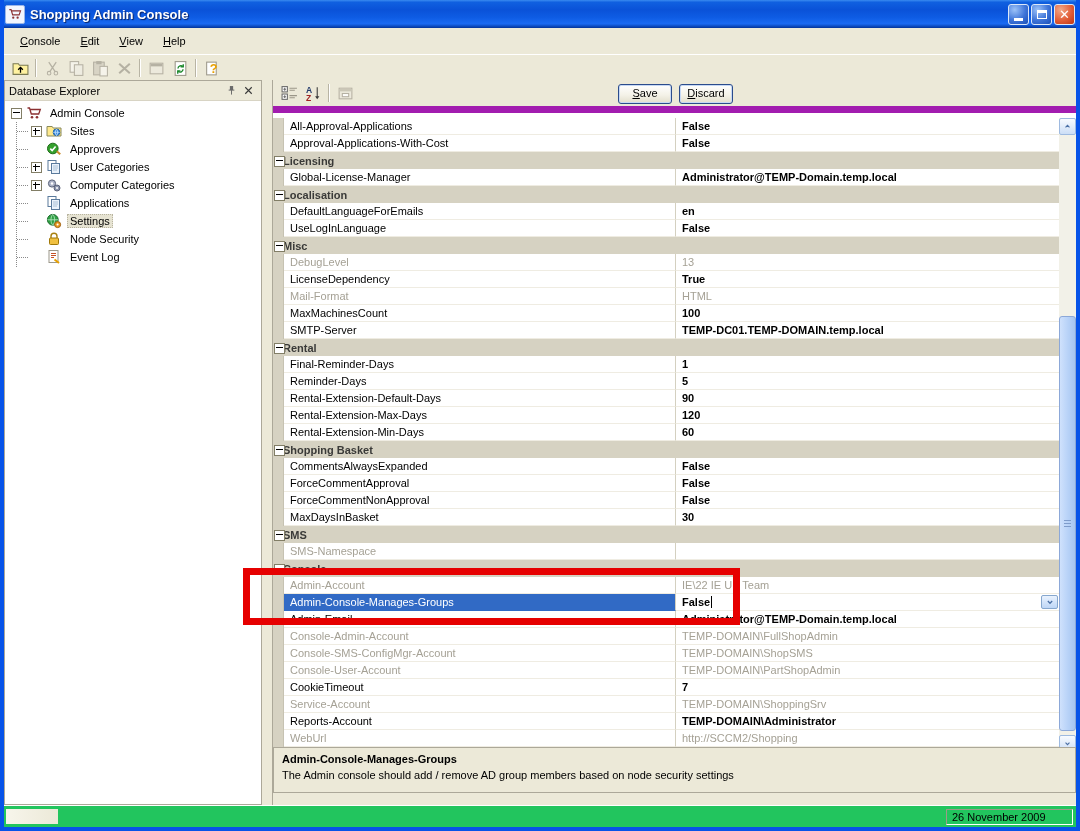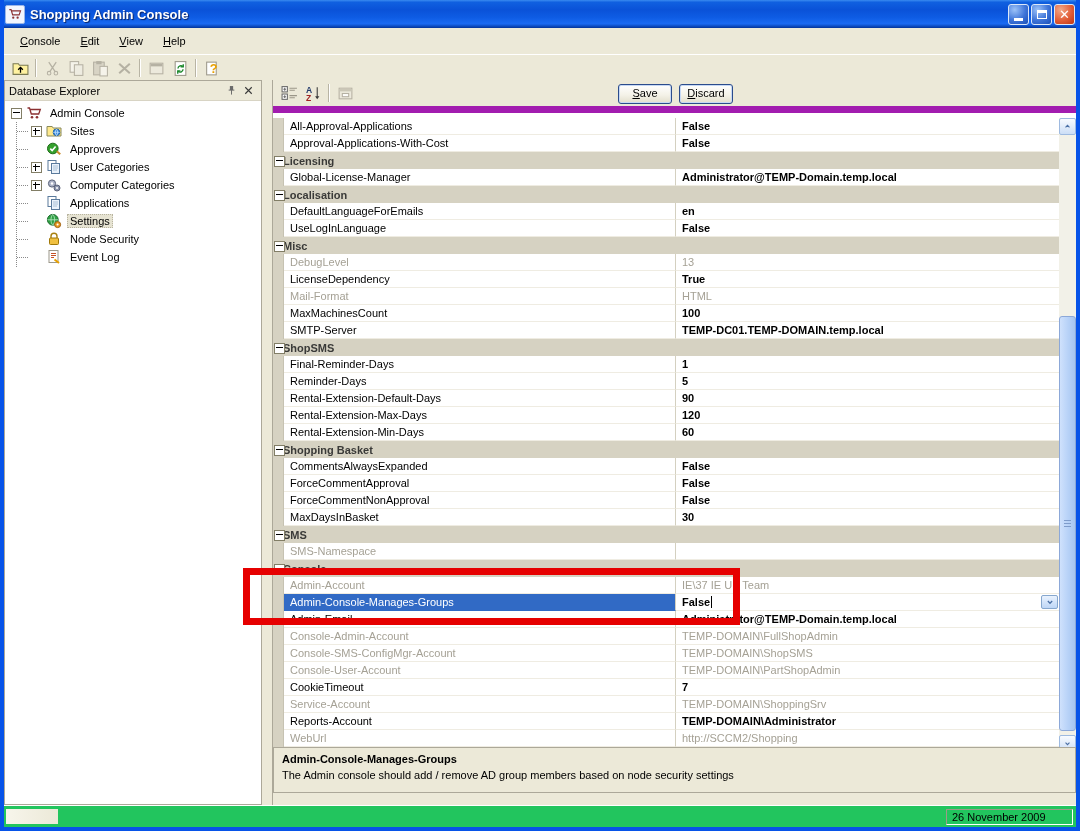--- a/index.html
+++ b/index.html
@@ -465,21 +465,21 @@
           </div>
           <div class="grid-row">
             <span class="g-gutter"></span>
             <span class="g-name">SMTP-Server</span>
             <div class="g-value">
               <span>TEMP-DC01.TEMP-DOMAIN.temp.local</span>
             </div>
           </div>
           <div class="grid-row cat">
             <span class="pmbox"></span>
-            <span>ShopSMS</span>
+            <span>Rental</span>
           </div>
           <div class="grid-row">
             <span class="g-gutter"></span>
             <span class="g-name">Final-Reminder-Days</span>
             <div class="g-value">
               <span>1</span>
             </div>
           </div>
           <div class="grid-row">
             <span class="g-gutter"></span>
@@ -553,21 +553,21 @@
             </div>
           </div>
           <div class="grid-row cat">
             <span class="pmbox"></span>
             <span>Console</span>
           </div>
           <div class="grid-row disabled">
             <span class="g-gutter"></span>
             <span class="g-name">Admin-Account</span>
             <div class="g-value">
-              <span>IE\37 IE UK Team</span>
+              <span>IE\22 IE UK Team</span>
             </div>
           </div>
           <div class="grid-row selected">
             <span class="g-gutter"></span>
             <span class="g-name">Admin-Console-Manages-Groups</span>
             <div class="g-value">
               <span>False</span>
               <span class="caret"></span>
               <div class="combo-btn">
                 <span class="icon">

